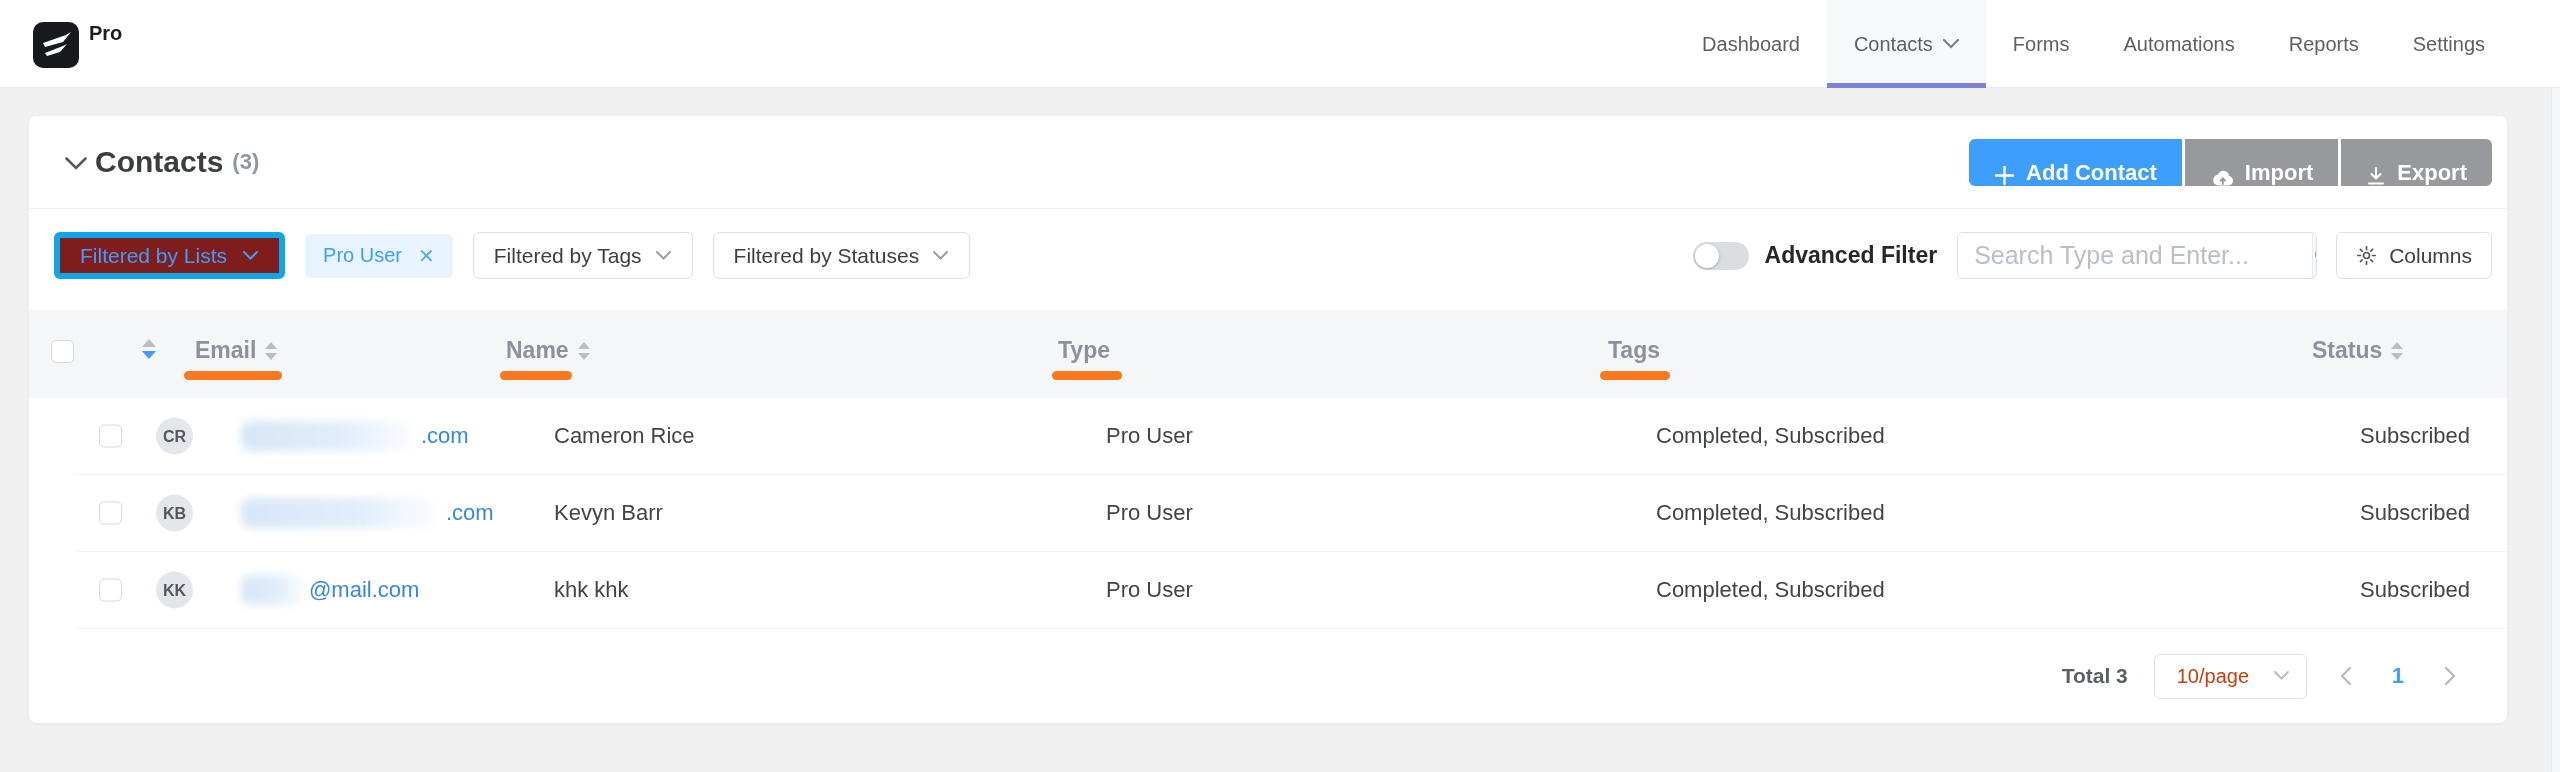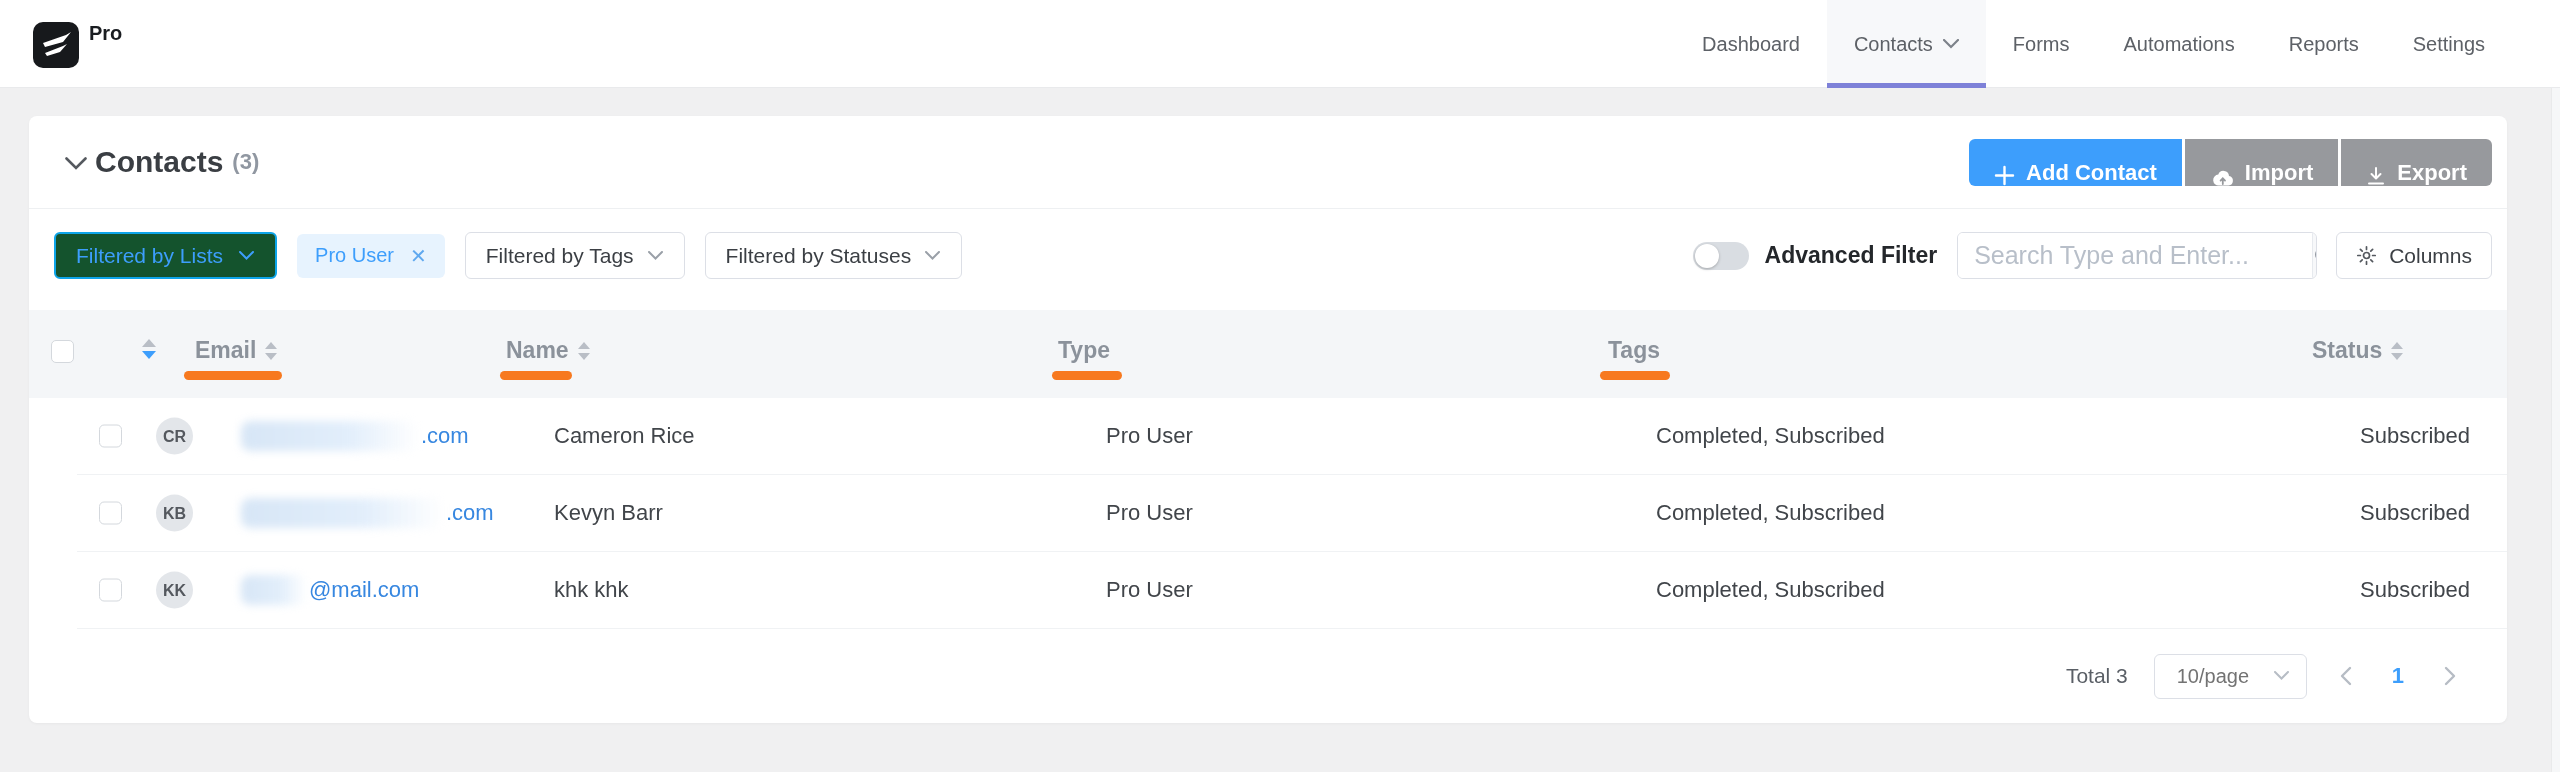--- a/index.html
+++ b/index.html
@@ -64,21 +64,21 @@
 
   
   .filter-row { position:relative; height:101px; }
   .filter-left { position:absolute; left:25px; top:23px; display:flex; gap:20px; align-items:center; }
   .drop-btn {
     height:47px; border:1px solid #dcdfe6; border-radius:6px; background:#fff;
     display:flex; align-items:center; gap:14px; padding:0 20px;
     font-size:21px; color:#3b3f44; cursor:pointer; white-space:nowrap;
   }
   .drop-btn.primary {
-    border:2px solid #0ea5e9; background:#14532d; color:#3d9efc;gap:16px;
+    border:6px solid #0ea5e9; background:#7f1d1d; color:#3d9efc;gap:16px;
   }
   .filter-tag {
     height:44px; background:#e7f3fe; border-radius:6px; display:flex; align-items:center;
     gap:16px; padding:0 18px; font-size:20px; color:#3d9efc; cursor:default;
   }
   .tag-x { font-size:20px; color:#5fa8ef; cursor:pointer; }
 
   .filter-right { position:absolute; right:15px; top:23px; display:flex; align-items:center; }
   .toggle {
     width:56px; height:28px; border-radius:14px; background:#d9dde2; position:relative; cursor:pointer;
@@ -135,25 +135,25 @@
   .email-cell { display:flex; align-items:center; }
   .blur {
     height:30px; border-radius:9px; filter:blur(4px);
     background:linear-gradient(90deg,#d7e6f6 0%,#e2eefb 60%,rgba(226,238,251,0) 100%);
   }
   .email-text { color:#3787e0; margin-left:2px; }
 
   
   .tfoot { position:relative; height:94px; }
   .foot-right { position:absolute; right:44px; top:0; height:100%; display:flex; align-items:center; gap:26px; }
-  .total-text { font-size:21px; color:#5a5f66; }
+  .total-text { font-size:21px; color:#5a5f66;font-weight:bold; }
   .pagesize {
     width:153px; height:45px; border:1px solid #dcdfe6; border-radius:6px; background:#fff;
     display:flex; align-items:center; justify-content:space-between; padding:0 16px 0 22px;
-    font-size:20px; color:#737373; cursor:pointer;
+    font-size:20px; color:#c2410c; cursor:pointer;
   }
   .page-arrow { cursor:pointer; display:flex; align-items:center; padding:0 6px; }
   .page-num { font-size:22px; font-weight:bold; color:#3d9efc; cursor:pointer; padding:0 8px; }
 
   .scroll-strip {
     position:absolute; right:0; top:88px; width:9px; height:684px;
     background:#f6f7f8; border-left:1px solid #e9eaeb;
   }
 </style>
 </head>

